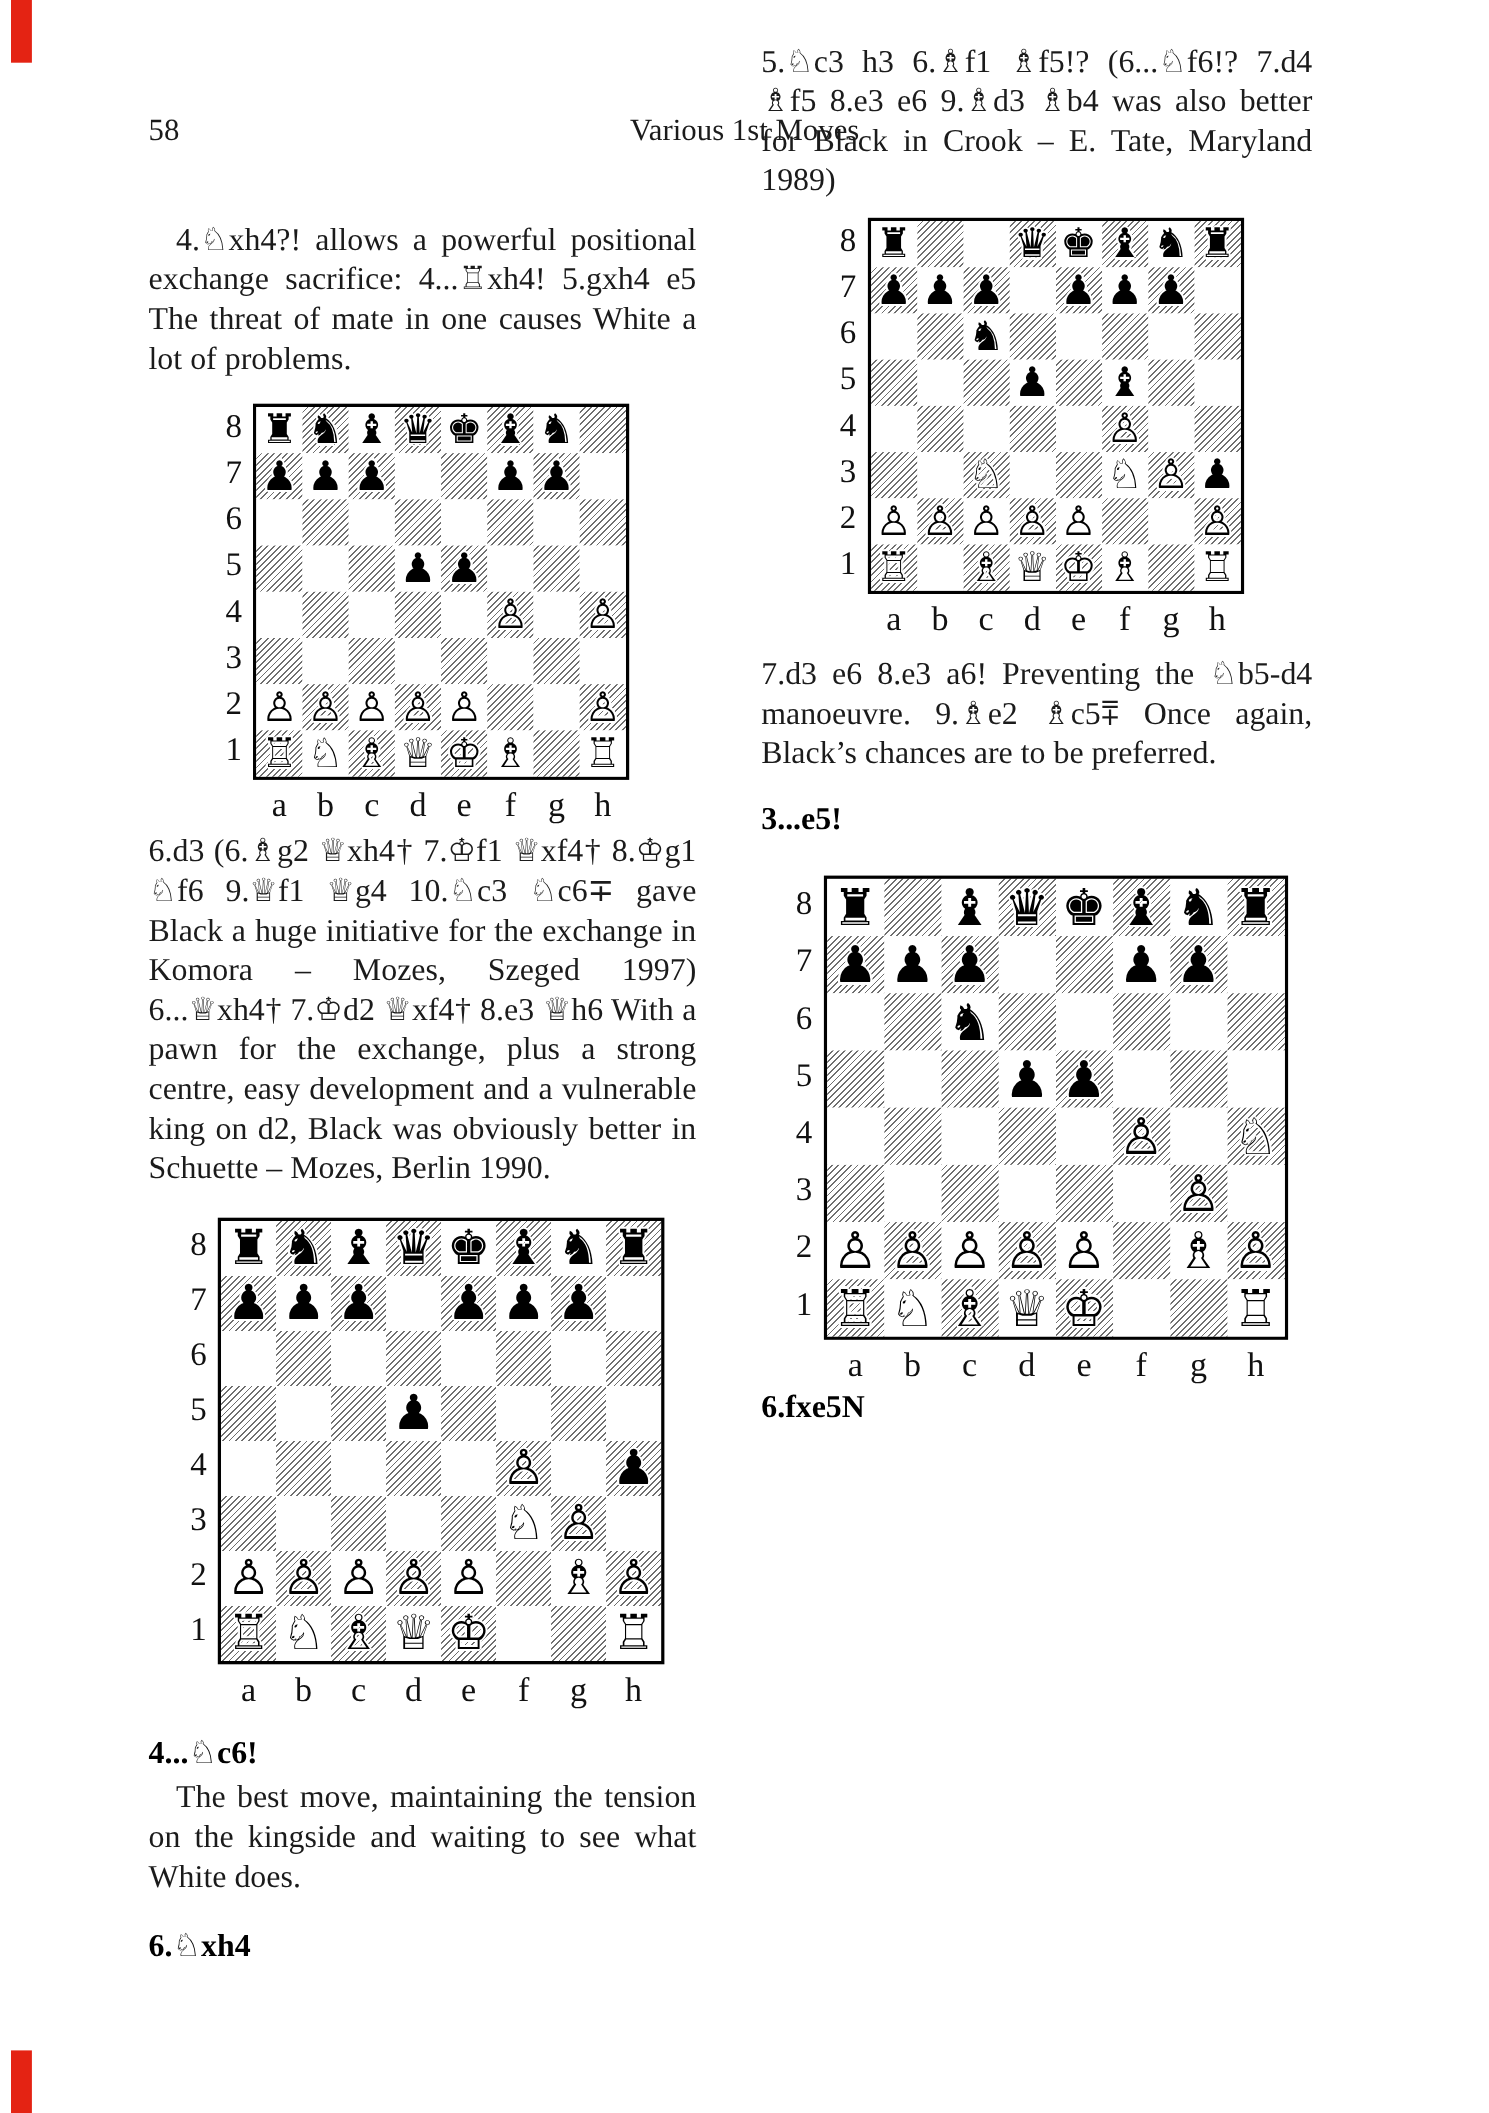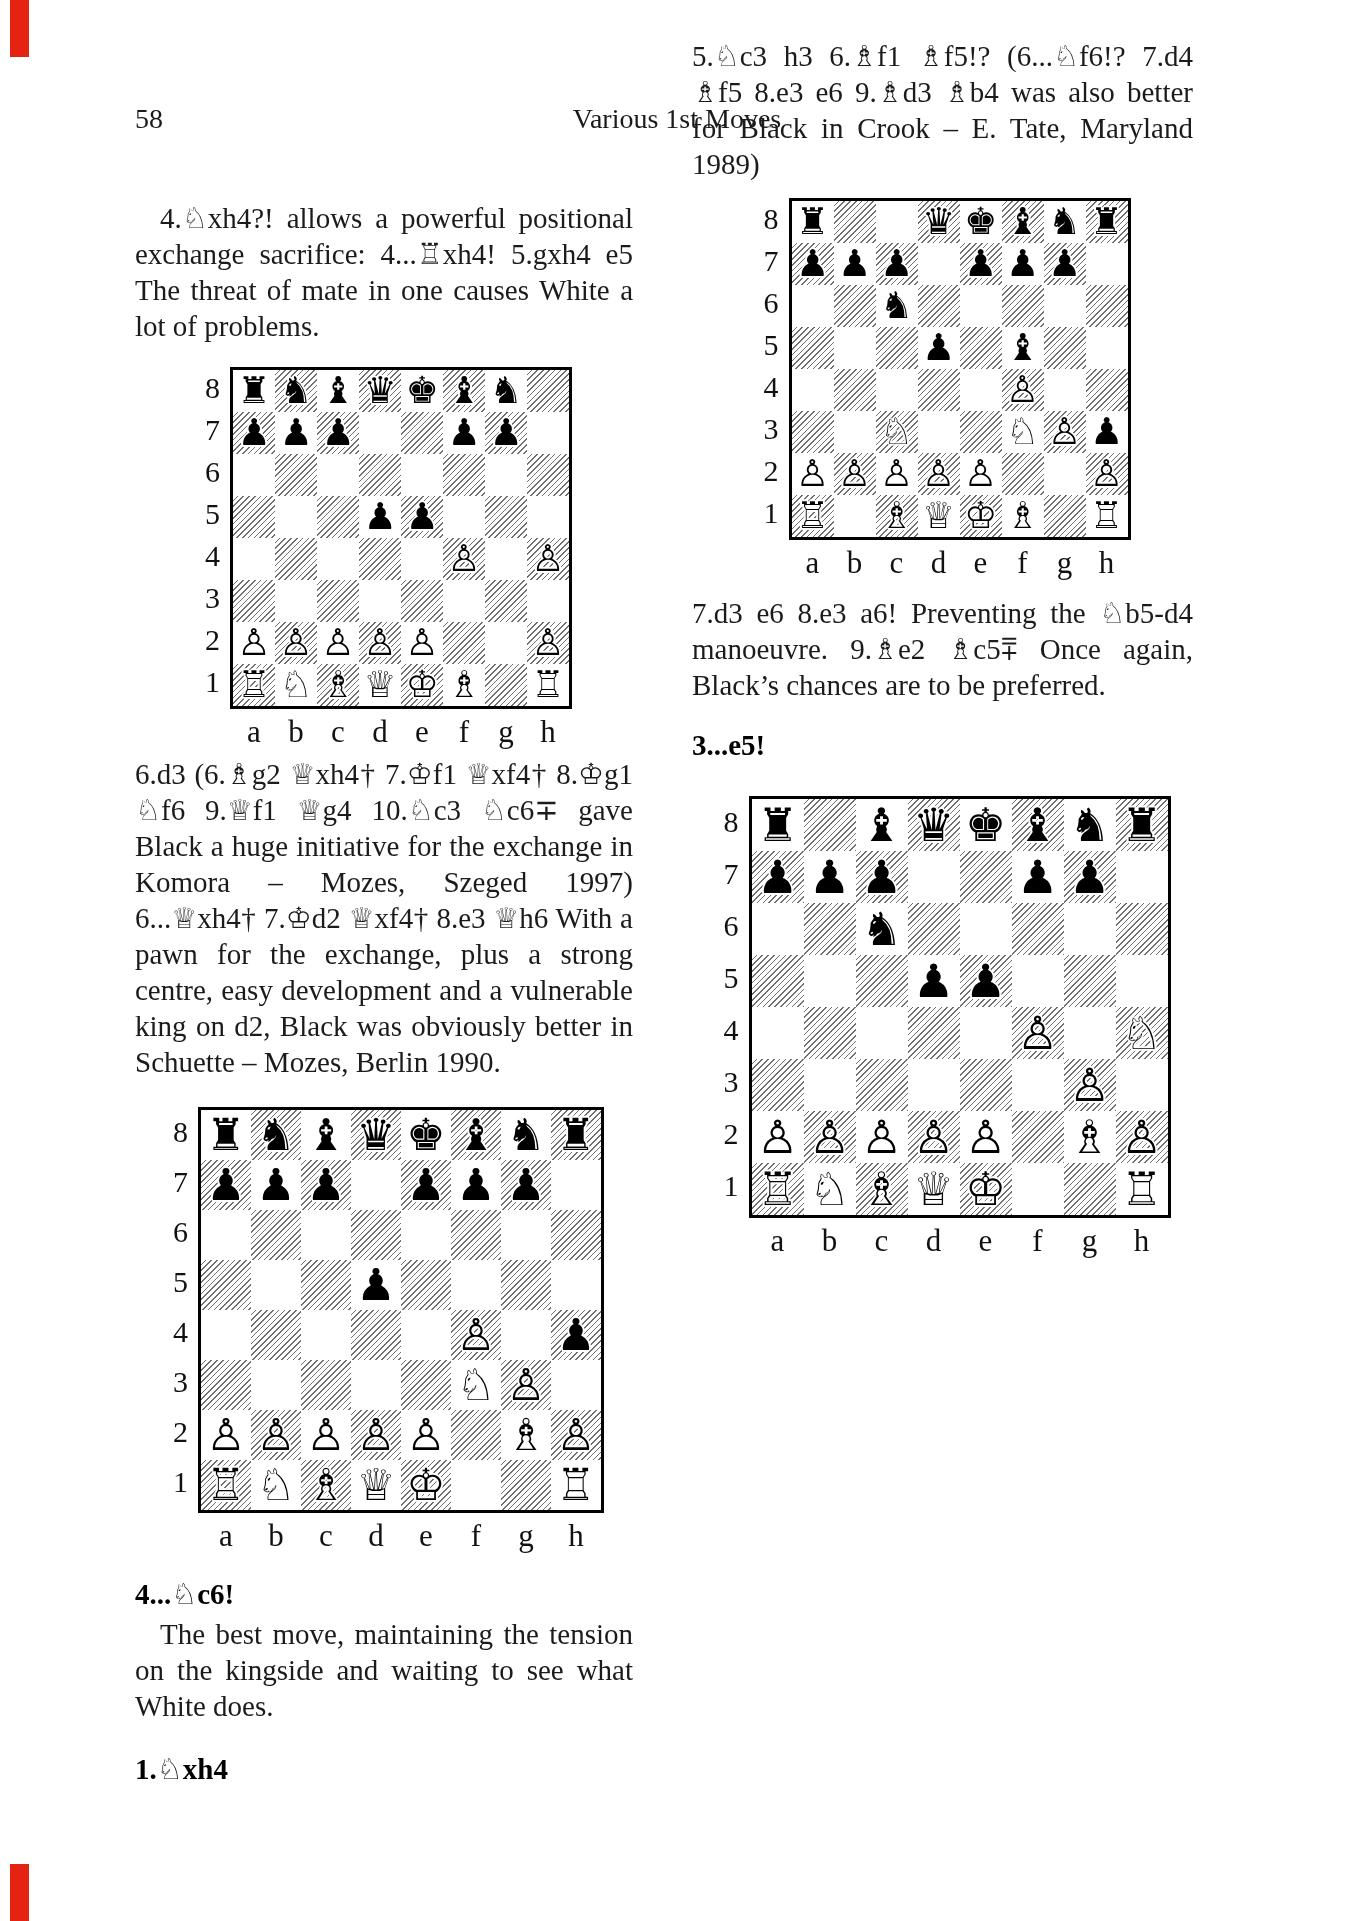--- a/index.html
+++ b/index.html
@@ -370,21 +370,21 @@
           <div class="flab" style="width: 50px;">c</div>
           <div class="flab" style="width: 50px;">d</div>
           <div class="flab" style="width: 50px;">e</div>
           <div class="flab" style="width: 50px;">f</div>
           <div class="flab" style="width: 50px;">g</div>
           <div class="flab" style="width: 50px;">h</div>
         </div>
       </div>
     <p class="movehead lc-h1">4...♘c6!</p>
     <p class="body indent lc-p3">The best move, maintaining the tension on the kingside and waiting to see what White does.</p>
-    <p class="movehead lc-h2">1.♘xh4</p>
+    <p class="movehead lc-h2">6.♘xh4</p>
   </div>
 
   <div class="col right">
     <p class="body rc-p2">5.♘c3 h3 6.♗f1 ♗f5!? (6...♘f6!? 7.d4 ♗f5 8.e3 e6 9.♗d3 ♗b4 was also better for Black in Crook – E. Tate, Maryland 1989)</p>
     <div class="diag rc-d3">
         <div class="diag-top">
           <div class="ranks">
             <div class="rlab" style="height: 42px; line-height: 42px;">8</div>
             <div class="rlab" style="height: 42px; line-height: 42px;">7</div>
             <div class="rlab" style="height: 42px; line-height: 42px;">6</div>
@@ -685,15 +685,16 @@
           <div class="flab" style="width: 52px;">a</div>
           <div class="flab" style="width: 52px;">b</div>
           <div class="flab" style="width: 52px;">c</div>
           <div class="flab" style="width: 52px;">d</div>
           <div class="flab" style="width: 52px;">e</div>
           <div class="flab" style="width: 52px;">f</div>
           <div class="flab" style="width: 52px;">g</div>
           <div class="flab" style="width: 52px;">h</div>
         </div>
       </div>
+    <p class="movehead rc-h2">6.fxe5N</p>
   </div>
 
 </div>
 
 </body></html>

